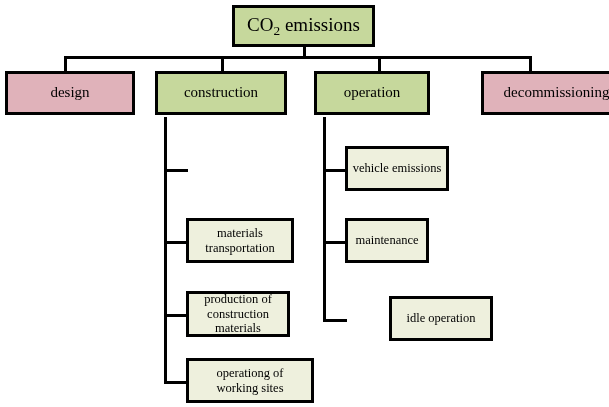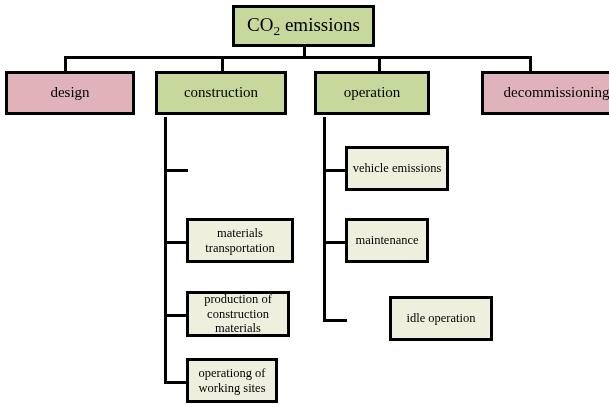--- a/index.html
+++ b/index.html
@@ -114,21 +114,21 @@
     <span class="label">materials
 transportation</span>
   </div>
 
   <div class="node leaf" style="left:186px; top:291px; width:104px; height:46px;">
     <span class="label">production of
 construction
 materials</span>
   </div>
 
-  <div class="node leaf" style="left:186px; top:358px; width:92px; height:45px;">
+  <div class="node leaf" style="left:186px; top:358px; width:128px; height:45px;">
     <span class="label">operationg of
 working sites</span>
   </div>
 
   <div class="node leaf" style="left:345px; top:146px; width:104px; height:45px;">
     <span class="label">vehicle emissions</span>
   </div>
 
   <div class="node leaf" style="left:345px; top:218px; width:84px; height:45px;">
     <span class="label">maintenance</span>

